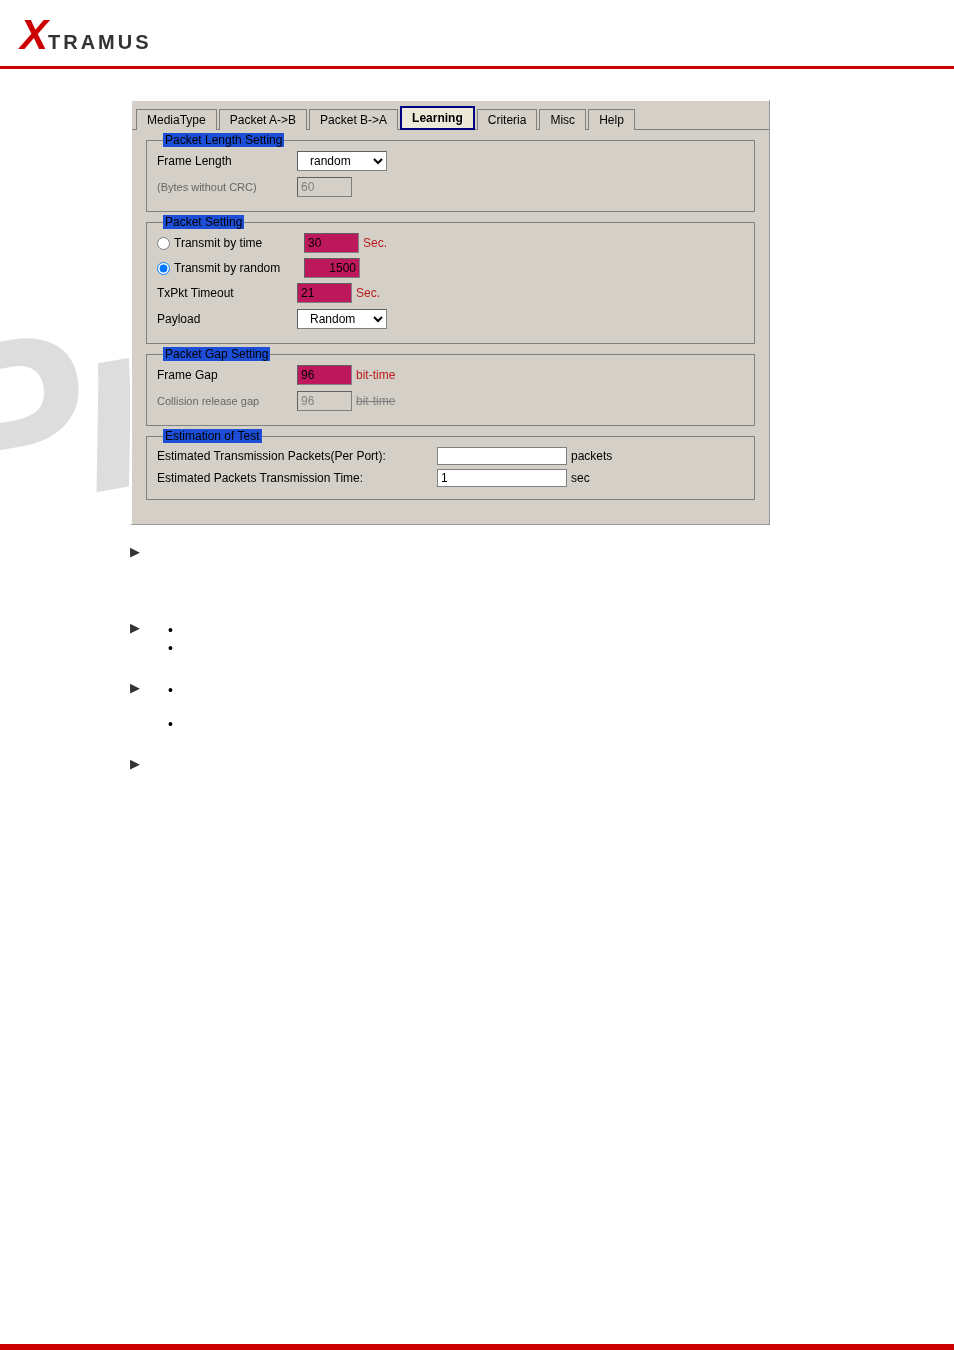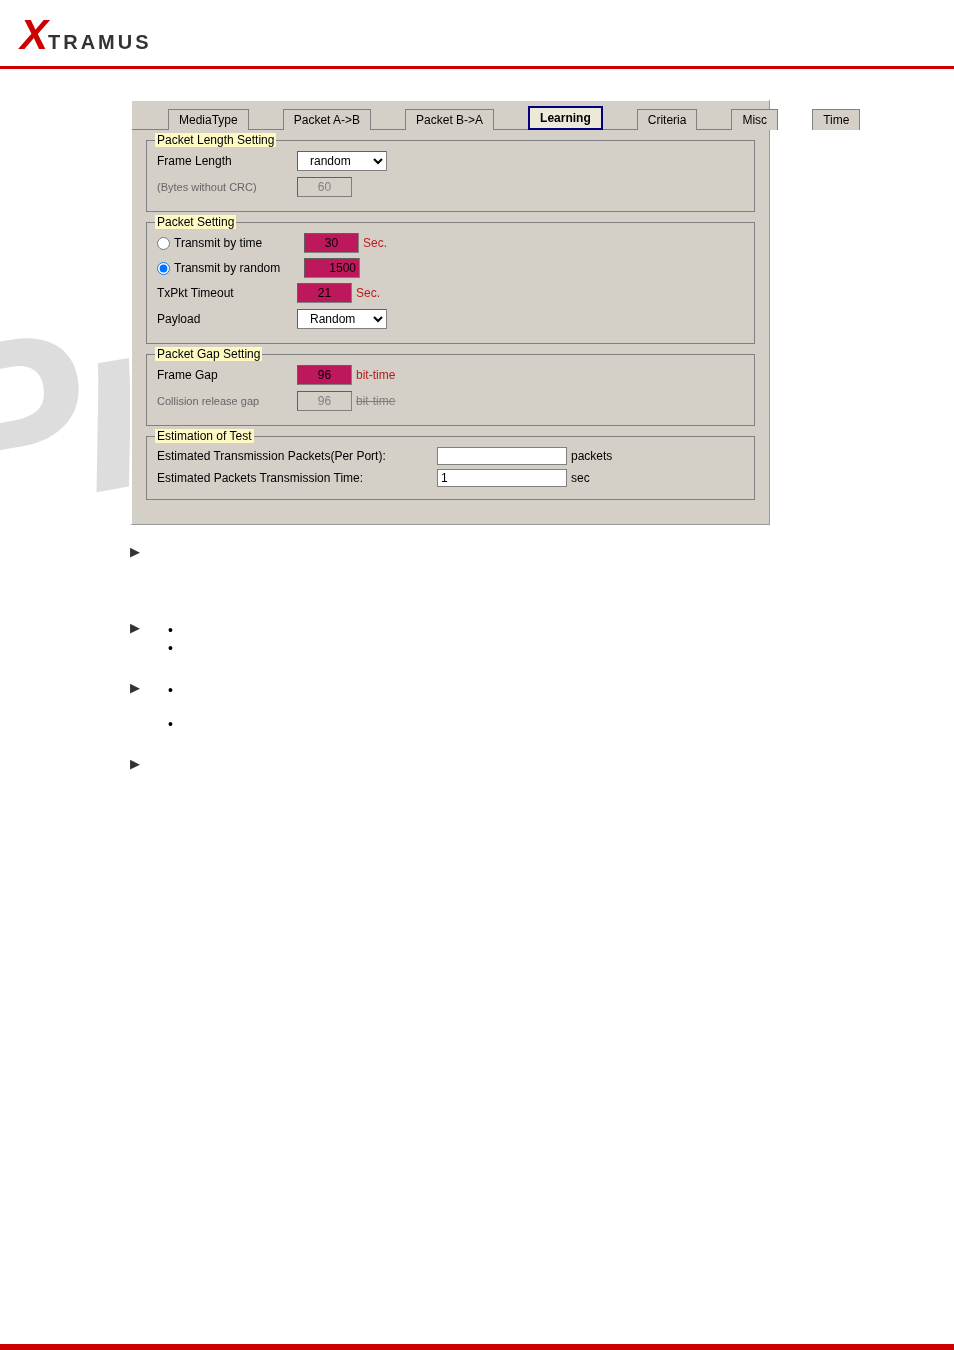--- a/index.html
+++ b/index.html
@@ -70,21 +70,20 @@
       padding: 3px 10px;
       font-size: 12px;
       background: #d4d0c8;
       border: 1px solid #808080;
       border-bottom: none;
       margin-right: 2px;
       cursor: pointer;
       position: relative;
       bottom: -1px;
       white-space: nowrap;
-      margin-left: 32px;
     }
     .tab.active {
       background: #d4d0c8;
       border-top: 2px solid #fff;
       border-left: 2px solid #fff;
       border-right: 1px solid #808080;
       font-weight: bold;
       z-index: 1;
     }
     .tab.highlighted {
@@ -105,22 +104,22 @@
       margin-bottom: 10px;
       padding: 4px 10px 8px 10px;
       position: relative;
       background: #d4d0c8;
     }
     .fieldset-legend {
       font-size: 12px;
       color: #000;
       position: absolute;
       top: -8px;
-      left: 8px;
-      background: #fef9c3;
+      left: 16px;
+      background: #1d4ed8;
       padding: 0 2px;
     }
     .fieldset-content {
       margin-top: 6px;
     }
 
     
     .form-row {
       display: flex;
       align-items: center;
@@ -142,21 +141,21 @@
       background: #be185d;
       border: 1px solid #808080;
       border-top: 1px solid #606060;
       border-left: 1px solid #606060;
       padding: 1px 3px;
       font-size: 12px;
       height: 20px;
     }
     .input-narrow {
       width: 55px;
-      text-align: center;
+      text-align: left;
     }
     .input-medium {
       width: 56px;
       text-align: right;
     }
     .input-disabled {
       background: #d4d0c8;
       color: #808080;
     }
     .select-field {
@@ -318,21 +317,21 @@
 
   <div class="panel">
 
     <div class="tab-bar">
       <div class="tab">MediaType</div>
       <div class="tab">Packet A-&gt;B</div>
       <div class="tab">Packet B-&gt;A</div>
       <div class="tab active highlighted">Learning</div>
       <div class="tab">Criteria</div>
       <div class="tab">Misc</div>
-      <div class="tab">Time</div>
+      <div class="tab">Help</div>
     </div>
 
     <div class="panel-body">
 
       <div class="fieldset">
         <div class="fieldset-legend">Packet Length Setting</div>
         <div class="fieldset-content">
           <div class="form-row">
             <div class="form-label">Frame Length</div>
             <select class="select-field">

